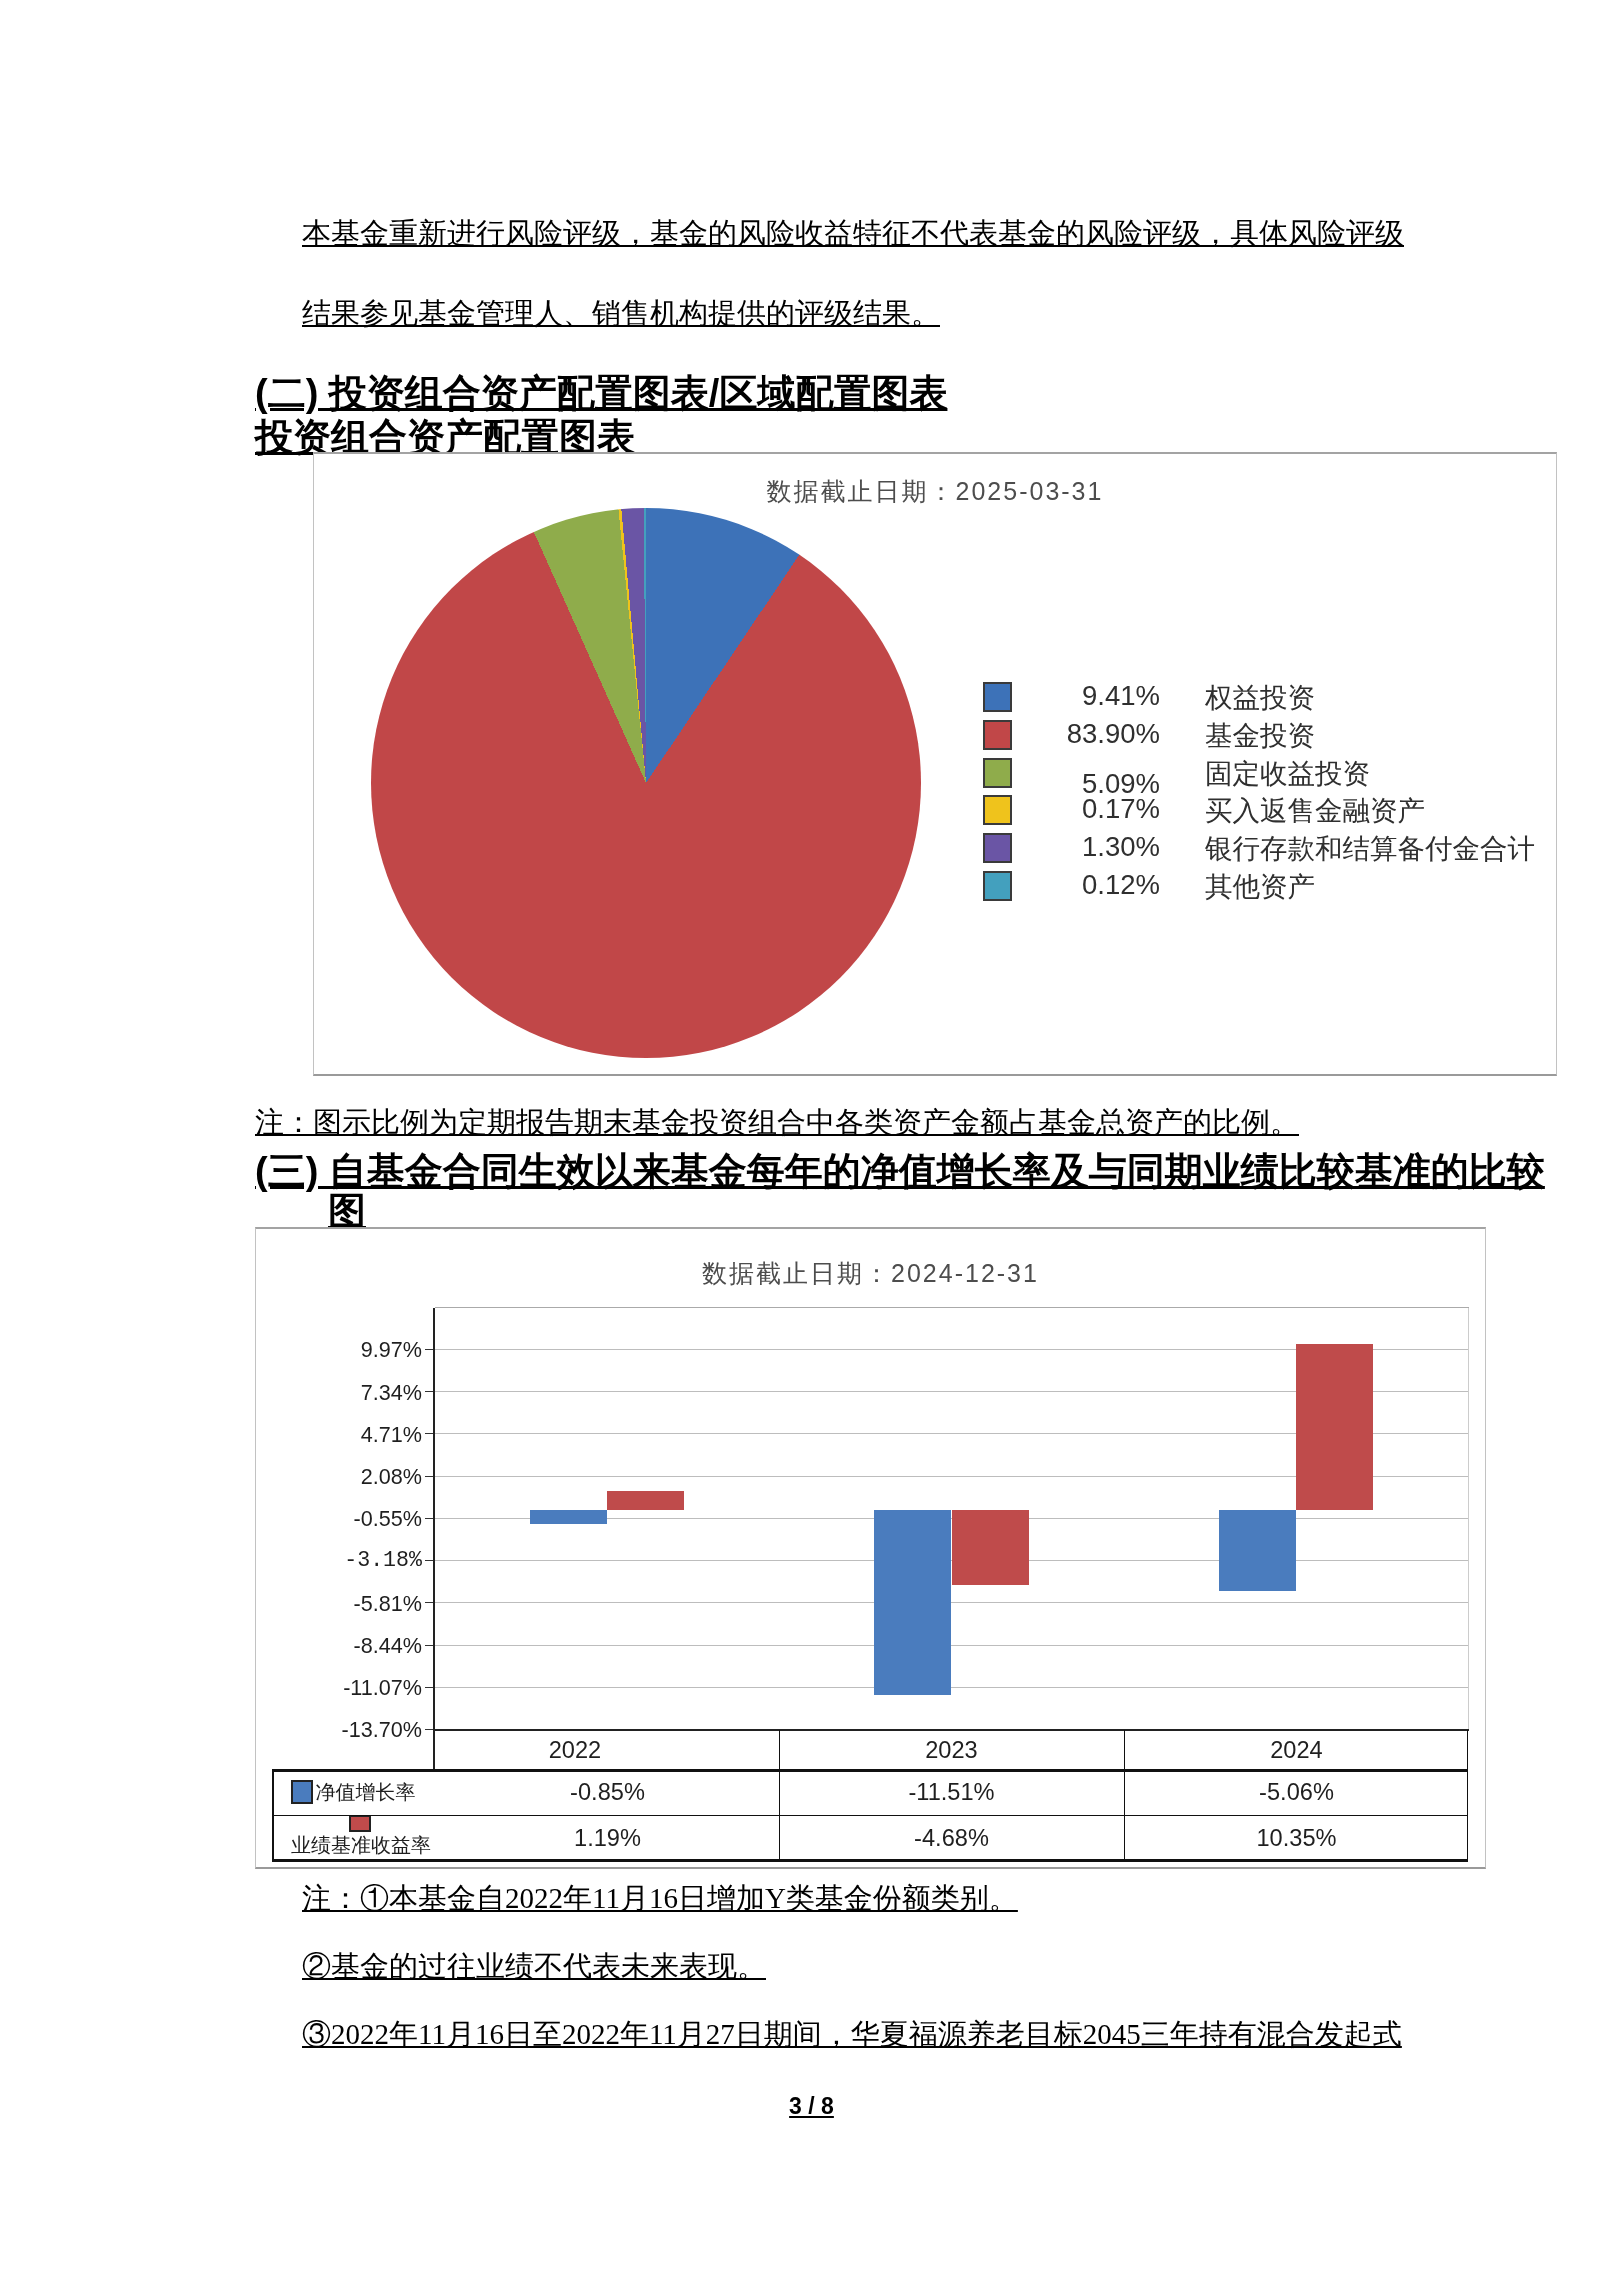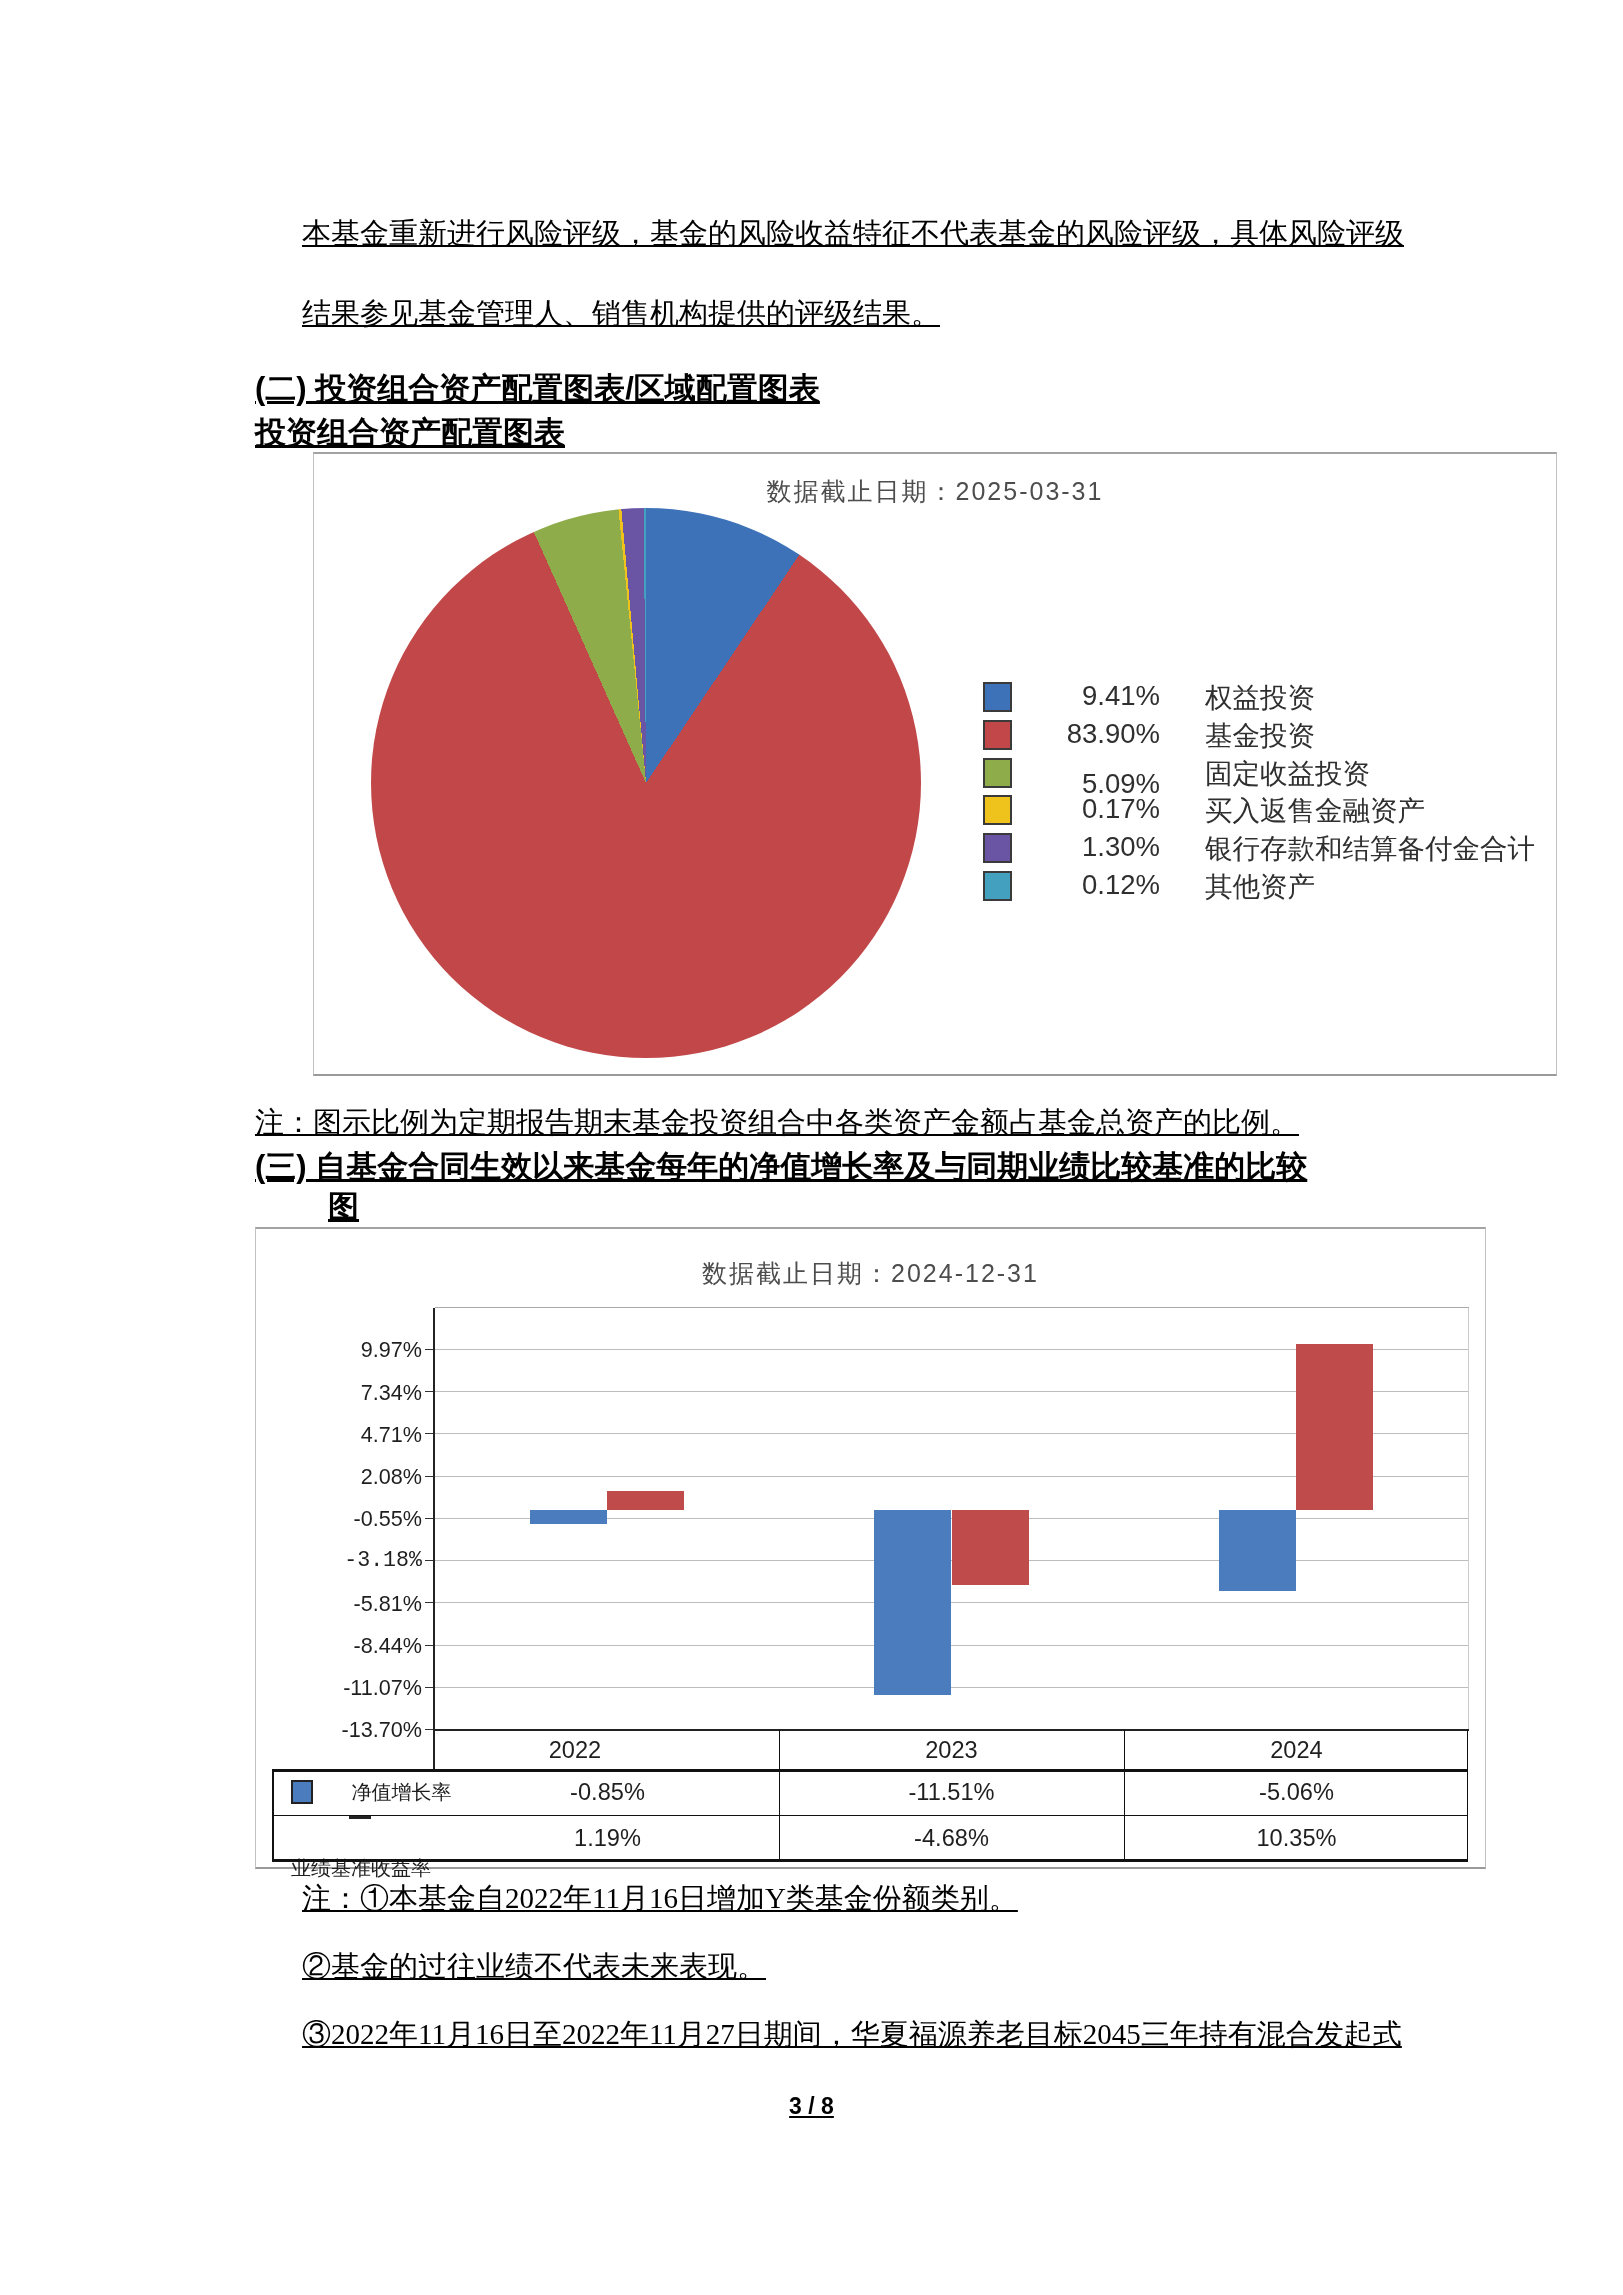--- a/index.html
+++ b/index.html
@@ -1,38 +1,38 @@
 <!DOCTYPE html>
 <html style="font-size:10.5px"><head>
 <meta charset="utf-8">
 <style>
   html,body{margin:0;padding:0;background:#ffffff;}
   .page{position:relative;width:1623px;height:2295px;background:#ffffff;overflow:hidden;
         font-family:"Liberation Sans",sans-serif;color:#000;}
   .abs{position:absolute;text-decoration:underline;}
   .body-text{font-family:"Liberation Serif",serif;font-size:29px;line-height:1.2;color:#000;white-space:nowrap;}
-  .heading{font-family:"Liberation Sans",sans-serif;font-weight:bold;font-size:31px;color:#000;white-space:nowrap;}
+  .heading{font-family:"Liberation Sans",sans-serif;font-weight:bold;font-size:38px;color:#000;white-space:nowrap;}
   .chart-box{position:absolute;background:#ffffff;
              border-left:0.7px solid #c2c2c2;border-right:0.7px solid #c2c2c2;
              border-top:2px solid #a3a3a3;border-bottom:2.6px solid #9a9a9a;}
   .chart-title{position:absolute;width:100%;text-align:center;font-size:25px;color:#4d4d4d;
                letter-spacing:2px;white-space:nowrap;}
   .pie-disc{position:absolute;border-radius:50%;}
   .legend-row{position:absolute;height:34px;}
   .legend-swatch{position:absolute;width:29px;height:30px;border:2px solid #3a3a3a;box-sizing:border-box;}
   .legend-pct{position:absolute;font-size:27.5px;color:#2f2f2f;text-align:right;white-space:nowrap;}
   .legend-label{position:absolute;font-size:27.5px;color:#2f2f2f;white-space:nowrap;}
   .gridline{position:absolute;height:1.3px;background:#bdbdbd;}
   .tickmark{position:absolute;height:1.3px;background:#333;}
   .ticklabel{position:absolute;font-size:21.6px;color:#1f1f1f;text-align:right;white-space:nowrap;}
   .bar{position:absolute;}
   .tbl-line-h{position:absolute;background:#111;}
   .tbl-line-v{position:absolute;background:#111;}
   .year-label,.cell-value{position:absolute;font-size:23.6px;color:#1f1f1f;text-align:center;}
-  .row-label{position:absolute;font-size:20px;color:#1f1f1f;white-space:nowrap;display:flex;align-items:center;gap:36px;}
+  .row-label{position:absolute;font-size:20px;color:#1f1f1f;white-space:nowrap;display:flex;align-items:center;}
   .row-label .sw{display:inline-block;width:22px;height:23.6px;border:2px solid #222;box-sizing:border-box;margin-right:2.6px;}
   .note-text{font-family:"Liberation Serif",serif;font-size:29px;color:#000;white-space:nowrap;}
   .footer{font-weight:bold;font-size:23px;color:#000;}
 </style>
 </head>
 <body>
 
 <div class="page">
 
   <div class="abs body-text" style="left:302px;top:216px;">本基金重新进行风险评级，基金的风险收益特征不代表基金的风险评级，具体风险评级</div>

